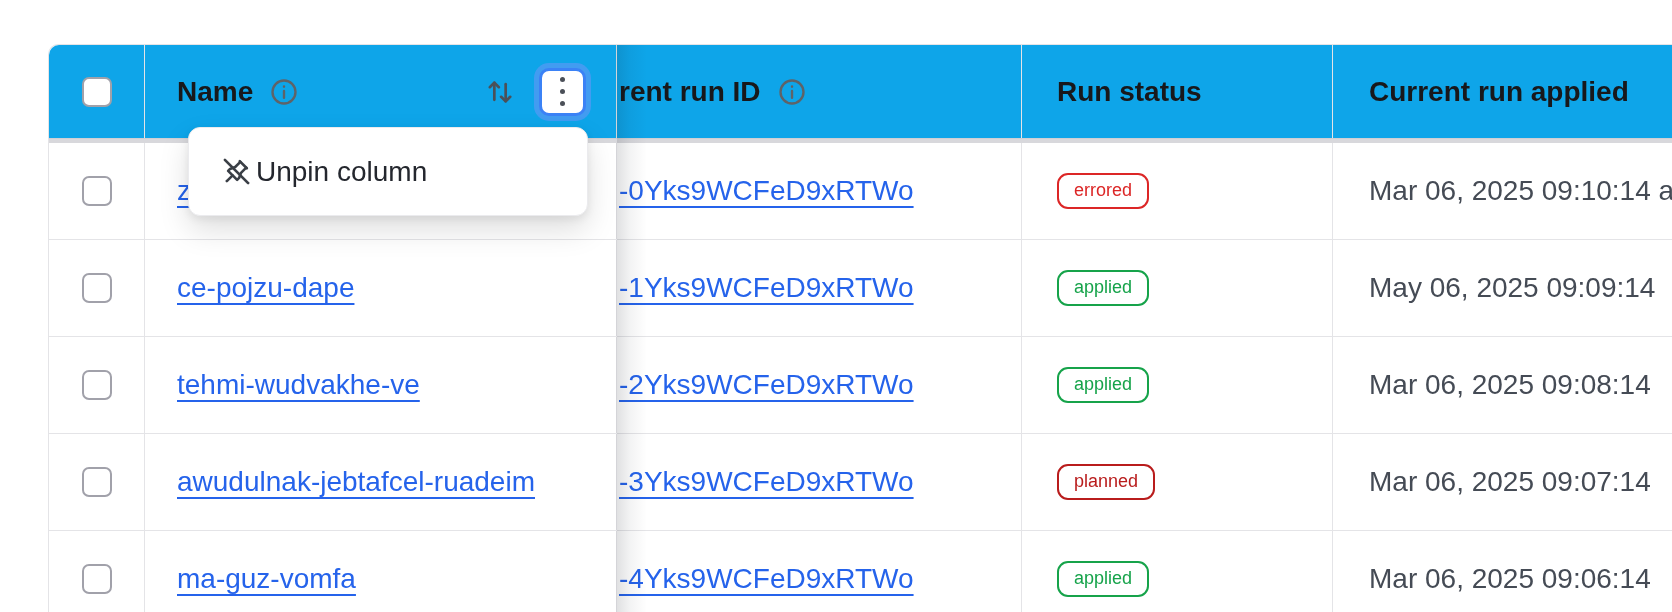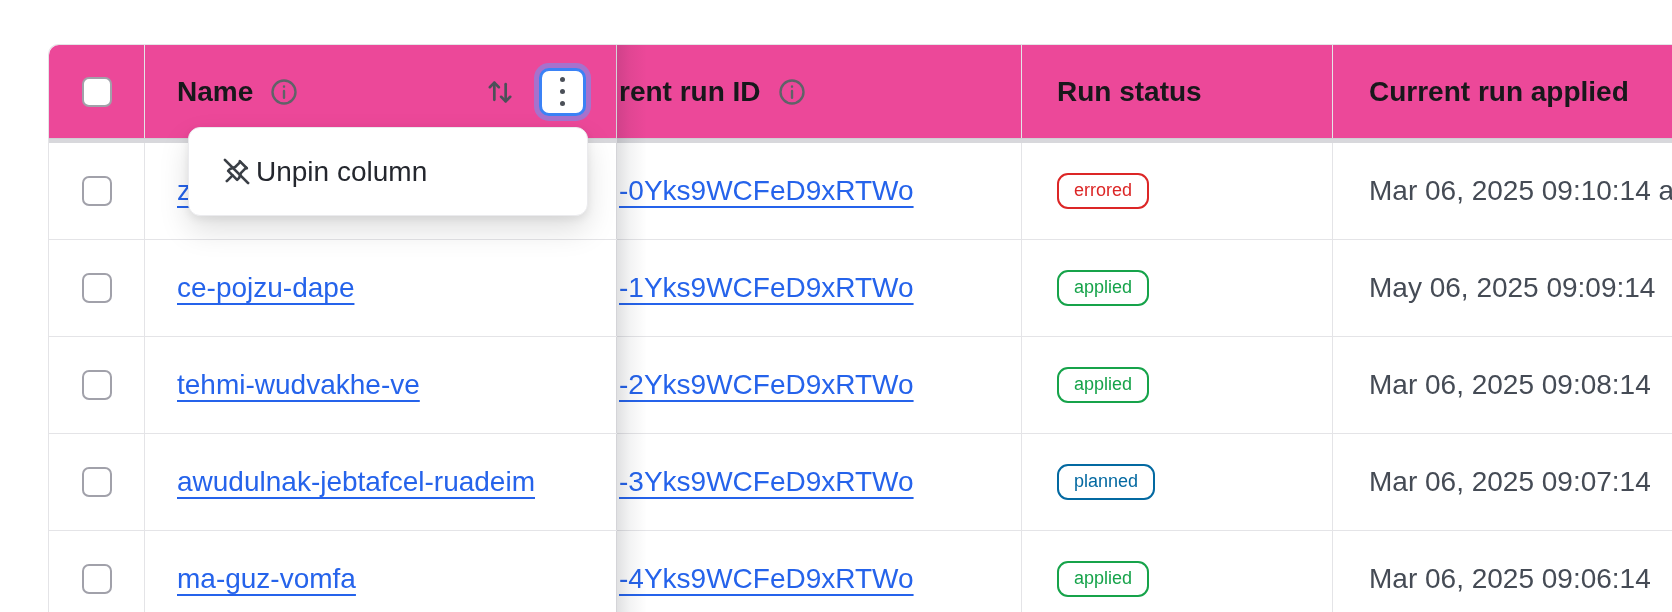--- a/index.html
+++ b/index.html
@@ -6,21 +6,21 @@
   html,body { background:#ffffff; }
   body { font-family:"Liberation Sans","DejaVu Sans",sans-serif; }
   .canvas { position:relative; width:1672px; height:612px; overflow:hidden; background:#fff; }
 
   
   .table-wrap {
     position:absolute; left:48px; top:44px; width:1624px; height:640px;
     border-top:1px solid #e4e4e7; border-left:1px solid #e4e4e7;
     border-top-left-radius:10px; background:#fff;
   }
-  .thead { display:flex; height:93px; background:#ec4899; border-top-left-radius:10px; }
+  .thead { display:flex; height:93px; background:#0ea5e9; border-top-left-radius:10px; }
   .scrollband { height:5px; background:#d8d8dc; border-top:1px solid #cfcfd4; }
   .tr { display:flex; height:97px; border-bottom:1px solid #e4e4e7; background:#fff; }
 
   .col-select { width:96px; }
   .col-name   { width:472px; }
   .col-runid  { width:405px; }
   .col-status { width:311px; }
   .col-applied{ flex:1; min-width:0; }
 
   .th, .td { display:flex; align-items:center; overflow:hidden; }
@@ -210,21 +210,21 @@
     <div class="td col-select">
       <div class="checkbox"></div>
     </div>
     <div class="td col-name">
       <a class="cell-link">awudulnak-jebtafcel-ruadeim</a>
     </div>
     <div class="td col-runid">
       <a class="cell-link">-3Yks9WCFeD9xRTWo</a>
     </div>
     <div class="td col-status">
-      <span class="badge" style="color: #0369a1;">planned</span>
+      <span class="badge" style="color: #b91c1c;">planned</span>
     </div>
     <div class="td col-applied">
       <span class="date-text">Mar 06, 2025 09:07:14</span>
     </div>
   </div>
 
   <div class="tr">
     <div class="td col-select">
       <div class="checkbox"></div>
     </div>

